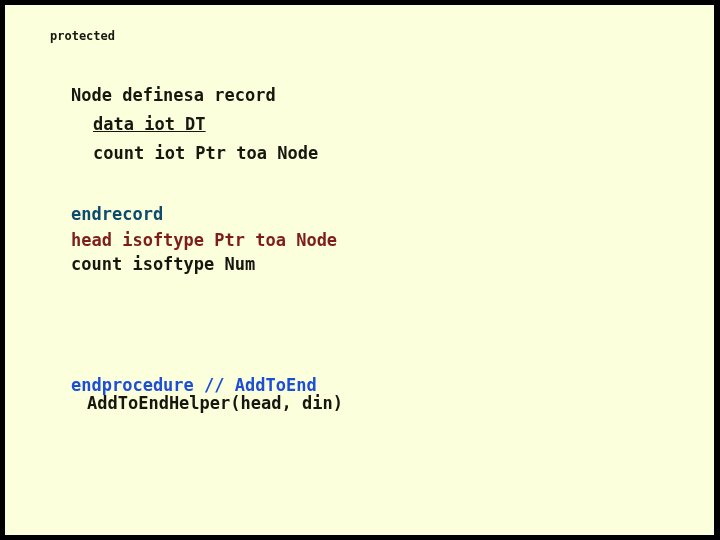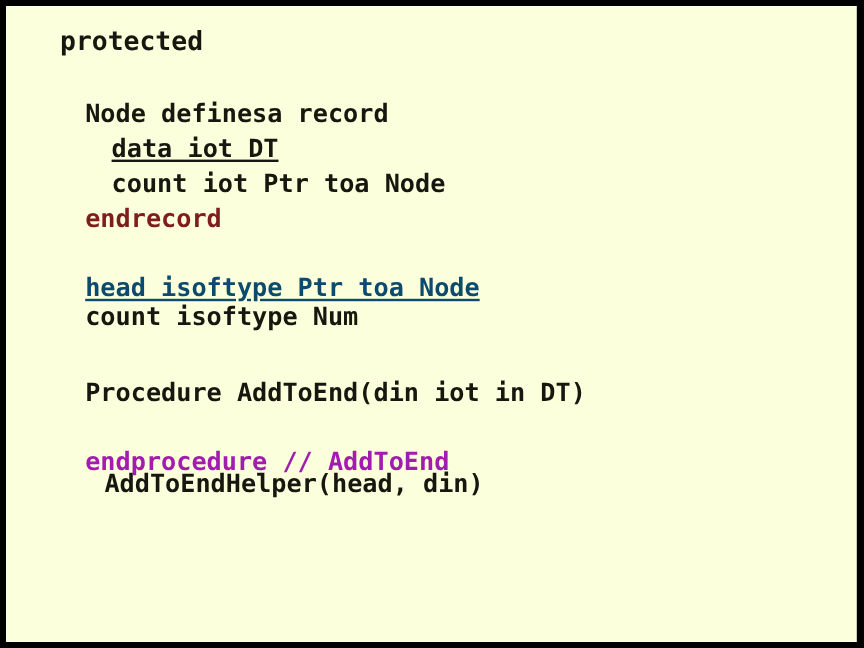--- a/index.html
+++ b/index.html
@@ -33,27 +33,27 @@
     top: 0;
     width: 100%;
     height: 100%;
   }
   .line {
     position: absolute;
     white-space: pre;
     color: #17170f;
     font-family: "DejaVu Sans Mono", "Liberation Mono", monospace;
     font-weight: bold;
-    font-size: 21px;
+    font-size: 17px;
     line-height: 22px;
     letter-spacing: 0px;
     -webkit-font-smoothing: none;
   }
   .title-line {
-    font-size: 22px;
+    font-size: 12px;
   }
   
   .ln-title  { left: 45px;  top: 20px;  }
   .ln-0      { left: 66px;  top: 79px;  }
   .ln-1      { left: 88px;  top: 108px; text-decoration: underline; }
   .ln-2      { left: 88px;  top: 137px; }
   .ln-3      { left: 66px;  top: 166px; }
   .ln-4      { left: 66px;  top: 224px; }
   .ln-5      { left: 66px;  top: 248px; }
   .ln-6      { left: 66px;  top: 311px; }
@@ -68,27 +68,26 @@
     <div class="code-block">
 
       <div class="line title-line ln-title" style="color: rgb(23, 23, 15);">protected</div>
 
       <div class="line ln-0" style="color: rgb(23, 23, 15);">Node definesa record</div>
 
       <div class="line ln-1" style="color: rgb(23, 23, 15);">data iot DT</div>
 
       <div class="line ln-2" style="color: rgb(23, 23, 15);">count iot Ptr toa Node</div>
 
-      <div class="line ln-3" style="color: #7f1d1d;">endrecord</div>
+      <div class="line ln-3" style="color: #0c4a6e; margin-top: 32px;">endrecord</div>
 
-      <div class="line ln-4" style="color: #0c4a6e; text-decoration: underline;">head isoftype Ptr toa Node</div>
+      <div class="line ln-4" style="color: #7f1d1d;">head isoftype Ptr toa Node</div>
 
       <div class="line ln-5" style="color: rgb(23, 23, 15);">count isoftype Num</div>
 
-      <div class="line ln-6" style="color: rgb(23, 23, 15);">Procedure AddToEnd(din iot in DT)</div>
 
       <div class="line ln-7" style="color: rgb(23, 23, 15);">AddToEndHelper(head, din)</div>
 
-      <div class="line ln-8" style="color: #a21caf;">endprocedure // AddToEnd</div>
+      <div class="line ln-8" style="color: #1d4ed8;">endprocedure // AddToEnd</div>
 
     </div>
   </div>
 </div>
 
 </body></html>

